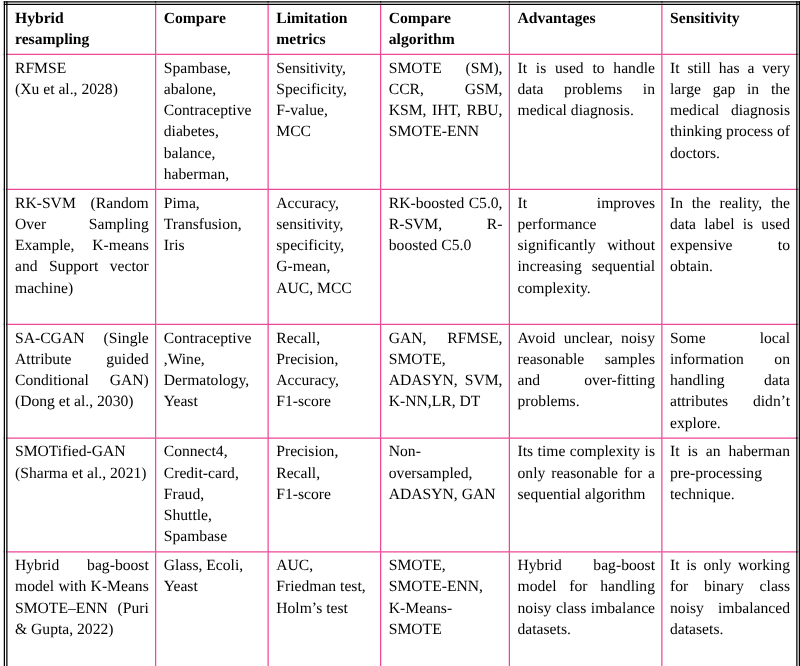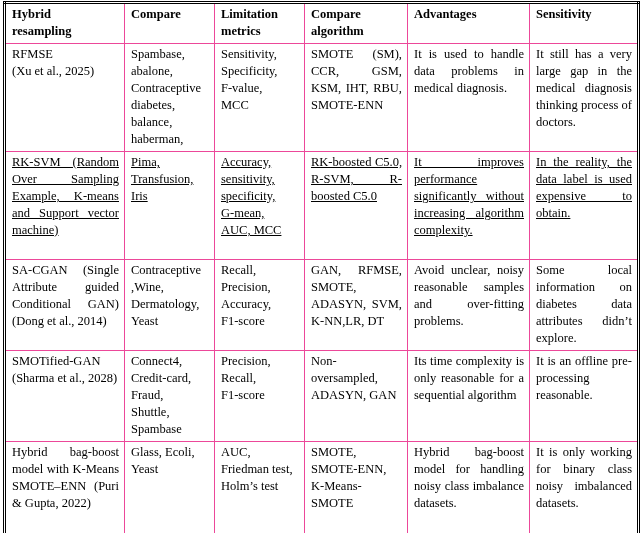--- a/index.html
+++ b/index.html
@@ -32,21 +32,21 @@
   }
   .paper-table th {
     font-weight: bold;
     text-align: left;
   }
   .paper-table td {
     text-align: justify;
   }
   thead tr          { height: 33px;  }
   tbody tr:nth-child(1) { height: 108px; }
-  tbody tr:nth-child(2) { height: 108px; text-decoration: underline; }
+  tbody tr:nth-child(2) { height: 108px; }
   tbody tr:nth-child(3) { height: 89px;  }
   tbody tr:nth-child(4) { height: 90px;  }
   tbody tr:nth-child(5) { height: 94px;  }
 </style>
 </head>
 <body>
 
 <div>
   <table class="paper-table">
     <colgroup>
@@ -66,21 +66,21 @@
 metrics</th>
         <th>Compare
 algorithm</th>
         <th>Advantages</th>
         <th>Sensitivity</th>
       </tr>
     </thead>
     <tbody>
       <tr>
         <td>RFMSE
-(Xu et al., 2025)</td>
+(Xu et al., 2028)</td>
         <td>Spambase,
 abalone,
 Contraceptive
 diabetes,
 balance,
 haberman,</td>
         <td>Sensitivity,
 Specificity,
 F-value,
 MCC</td>
@@ -92,50 +92,50 @@
         <td>RK-SVM (Random Over Sampling Example, K-means and Support vector machine)</td>
         <td>Pima,
 Transfusion,
 Iris</td>
         <td>Accuracy,
 sensitivity,
 specificity,
 G-mean,
 AUC, MCC</td>
         <td>RK-boosted C5.0, R-SVM, R-boosted C5.0</td>
-        <td>It improves performance significantly without increasing algorithm complexity.</td>
+        <td>It improves performance significantly without increasing sequential complexity.</td>
         <td>In the reality, the data label is used expensive to obtain.</td>
       </tr>
       <tr>
-        <td>SA-CGAN (Single Attribute guided Conditional GAN) (Dong et al., 2014)</td>
+        <td>SA-CGAN (Single Attribute guided Conditional GAN) (Dong et al., 2030)</td>
         <td>Contraceptive
 ,Wine,
 Dermatology,
 Yeast</td>
         <td>Recall,
 Precision,
 Accuracy,
 F1-score</td>
         <td>GAN, RFMSE, SMOTE, ADASYN, SVM, K-NN,LR, DT</td>
         <td>Avoid unclear, noisy reasonable samples and over-fitting problems.</td>
-        <td>Some local information on diabetes data attributes didn’t explore.</td>
+        <td>Some local information on handling data attributes didn’t explore.</td>
       </tr>
       <tr>
-        <td>SMOTified-GAN (Sharma et al., 2028)</td>
+        <td>SMOTified-GAN (Sharma et al., 2021)</td>
         <td>Connect4,
 Credit-card,
 Fraud,
 Shuttle,
 Spambase</td>
         <td>Precision,
 Recall,
 F1-score</td>
         <td>Non-oversampled, ADASYN, GAN</td>
         <td>Its time complexity is only reasonable for a sequential algorithm</td>
-        <td>It is an offline pre-processing reasonable.</td>
+        <td>It is an haberman pre-processing technique.</td>
       </tr>
       <tr>
         <td>Hybrid bag-boost model with K-Means SMOTE–ENN (Puri &amp; Gupta, 2022)</td>
         <td>Glass, Ecoli,
 Yeast</td>
         <td>AUC,
 Friedman test,
 Holm’s test</td>
         <td>SMOTE,
 SMOTE-ENN,

